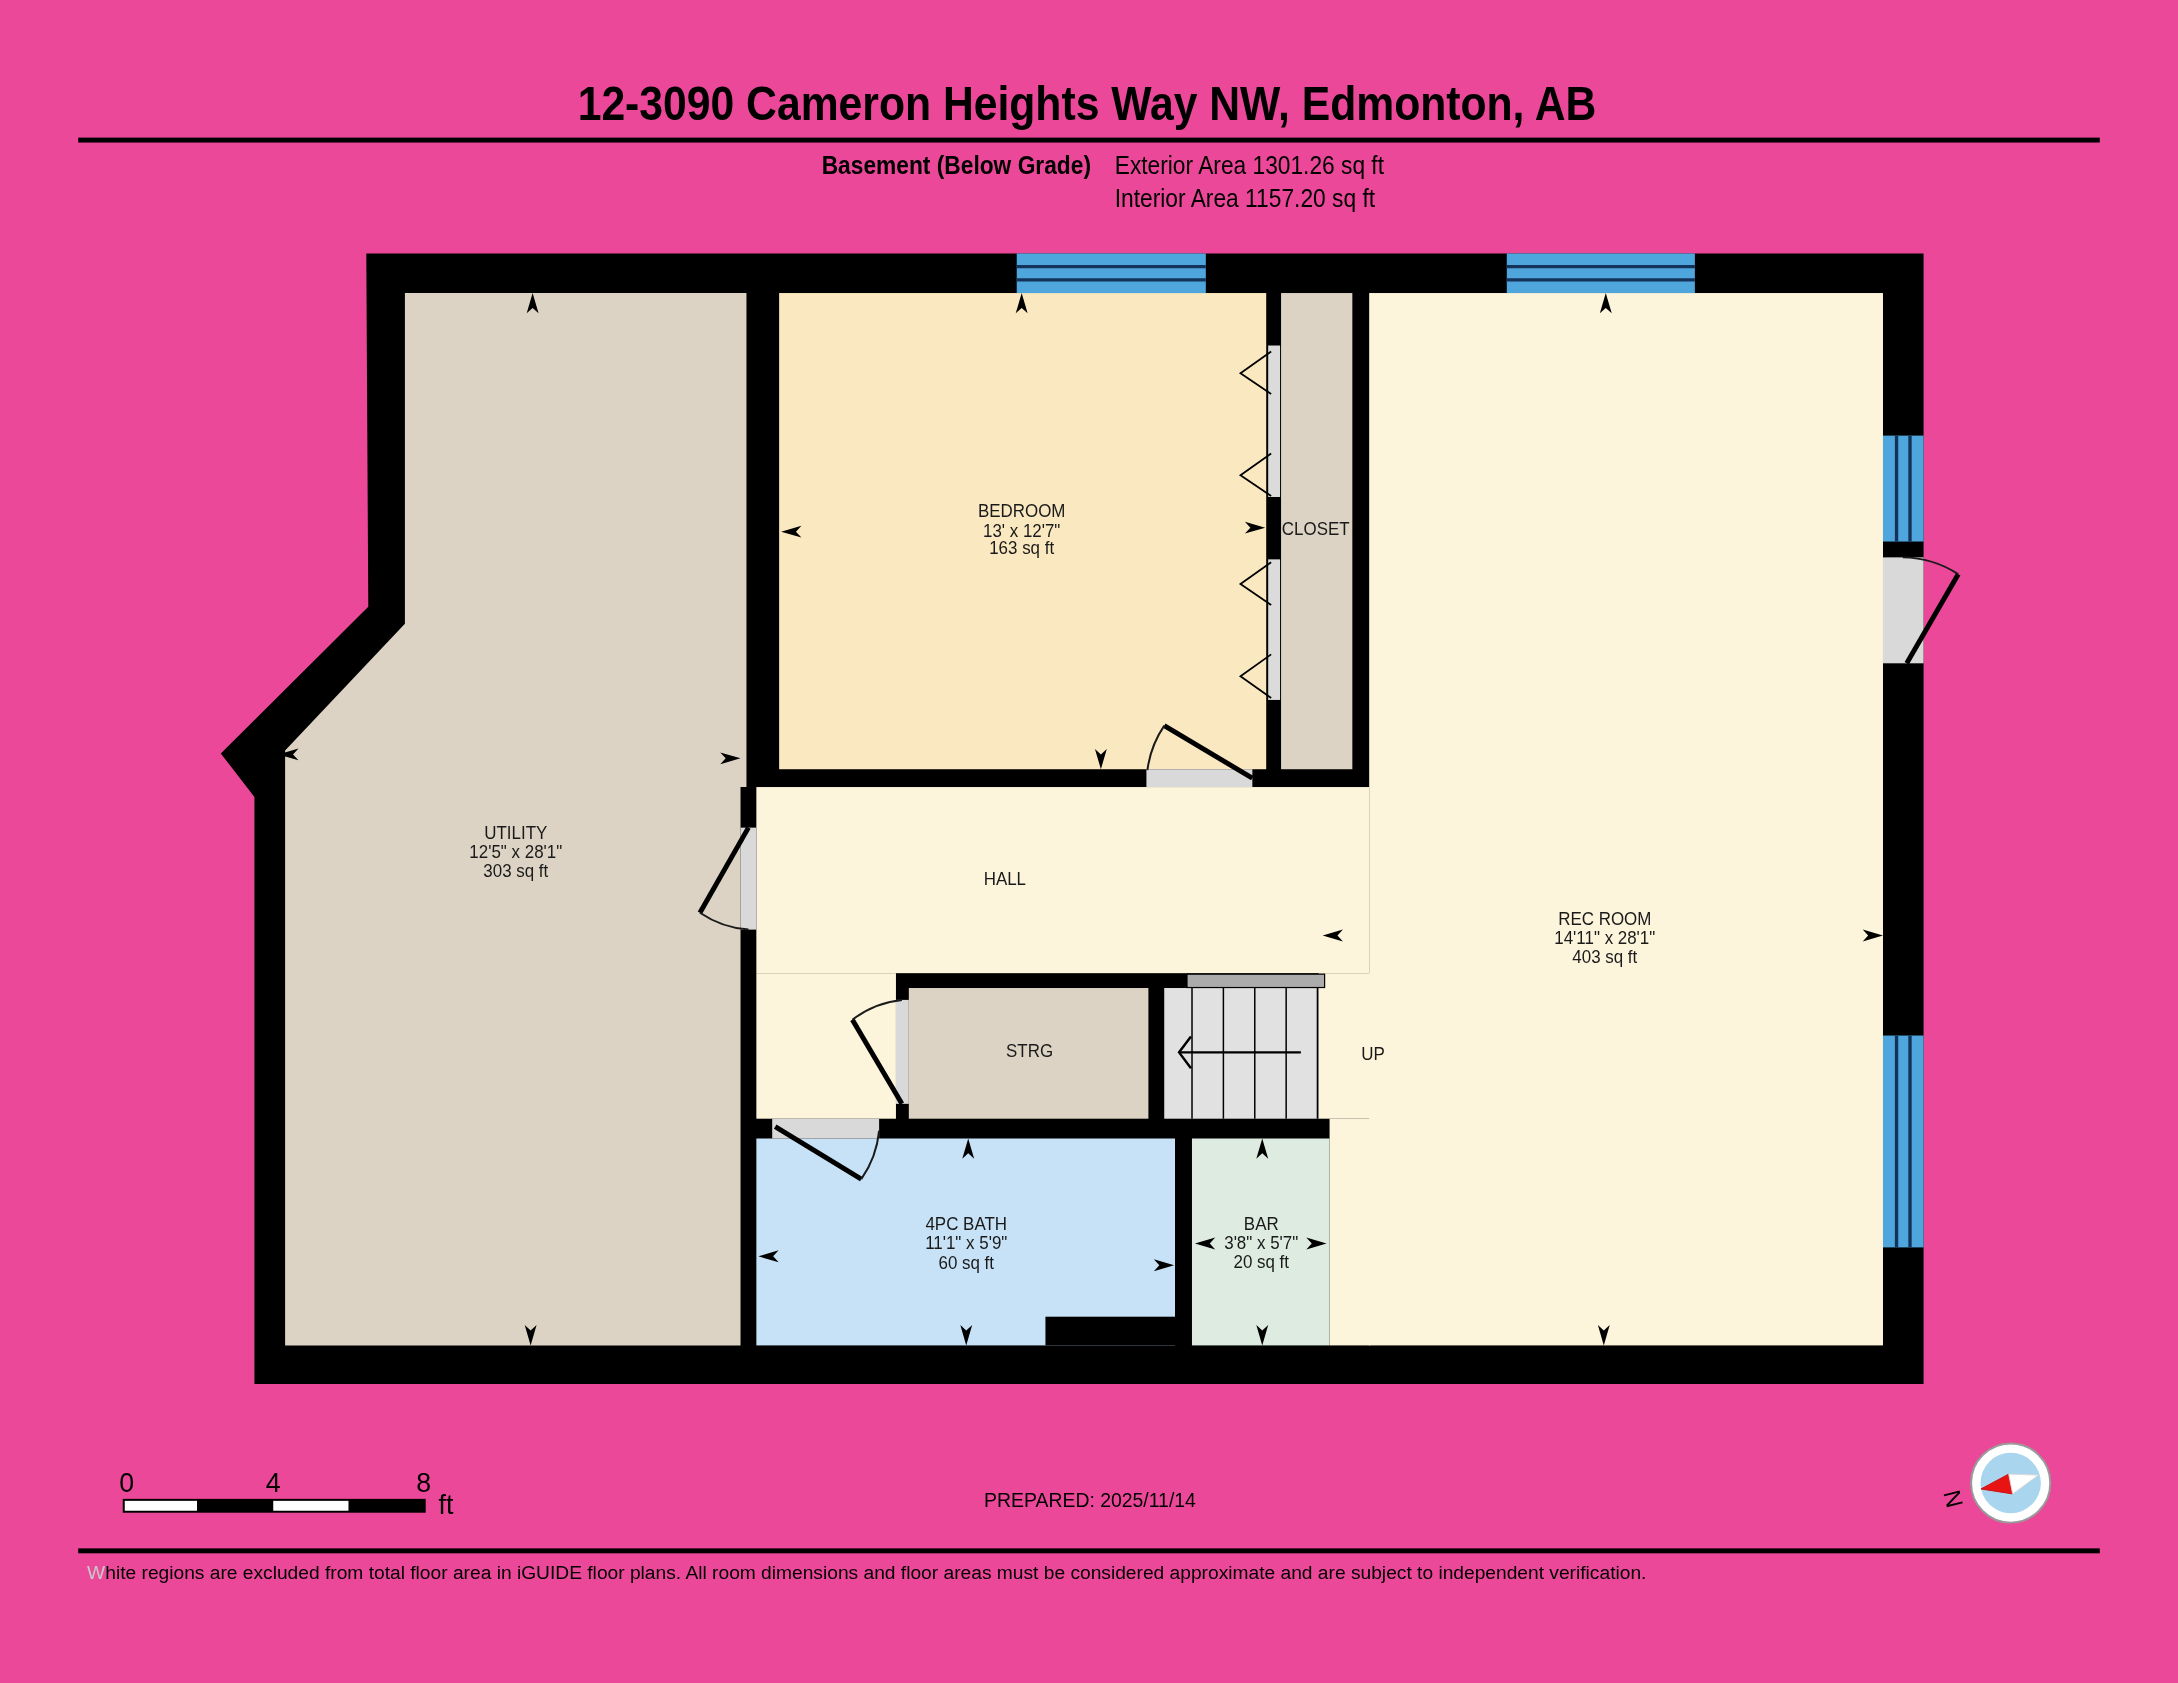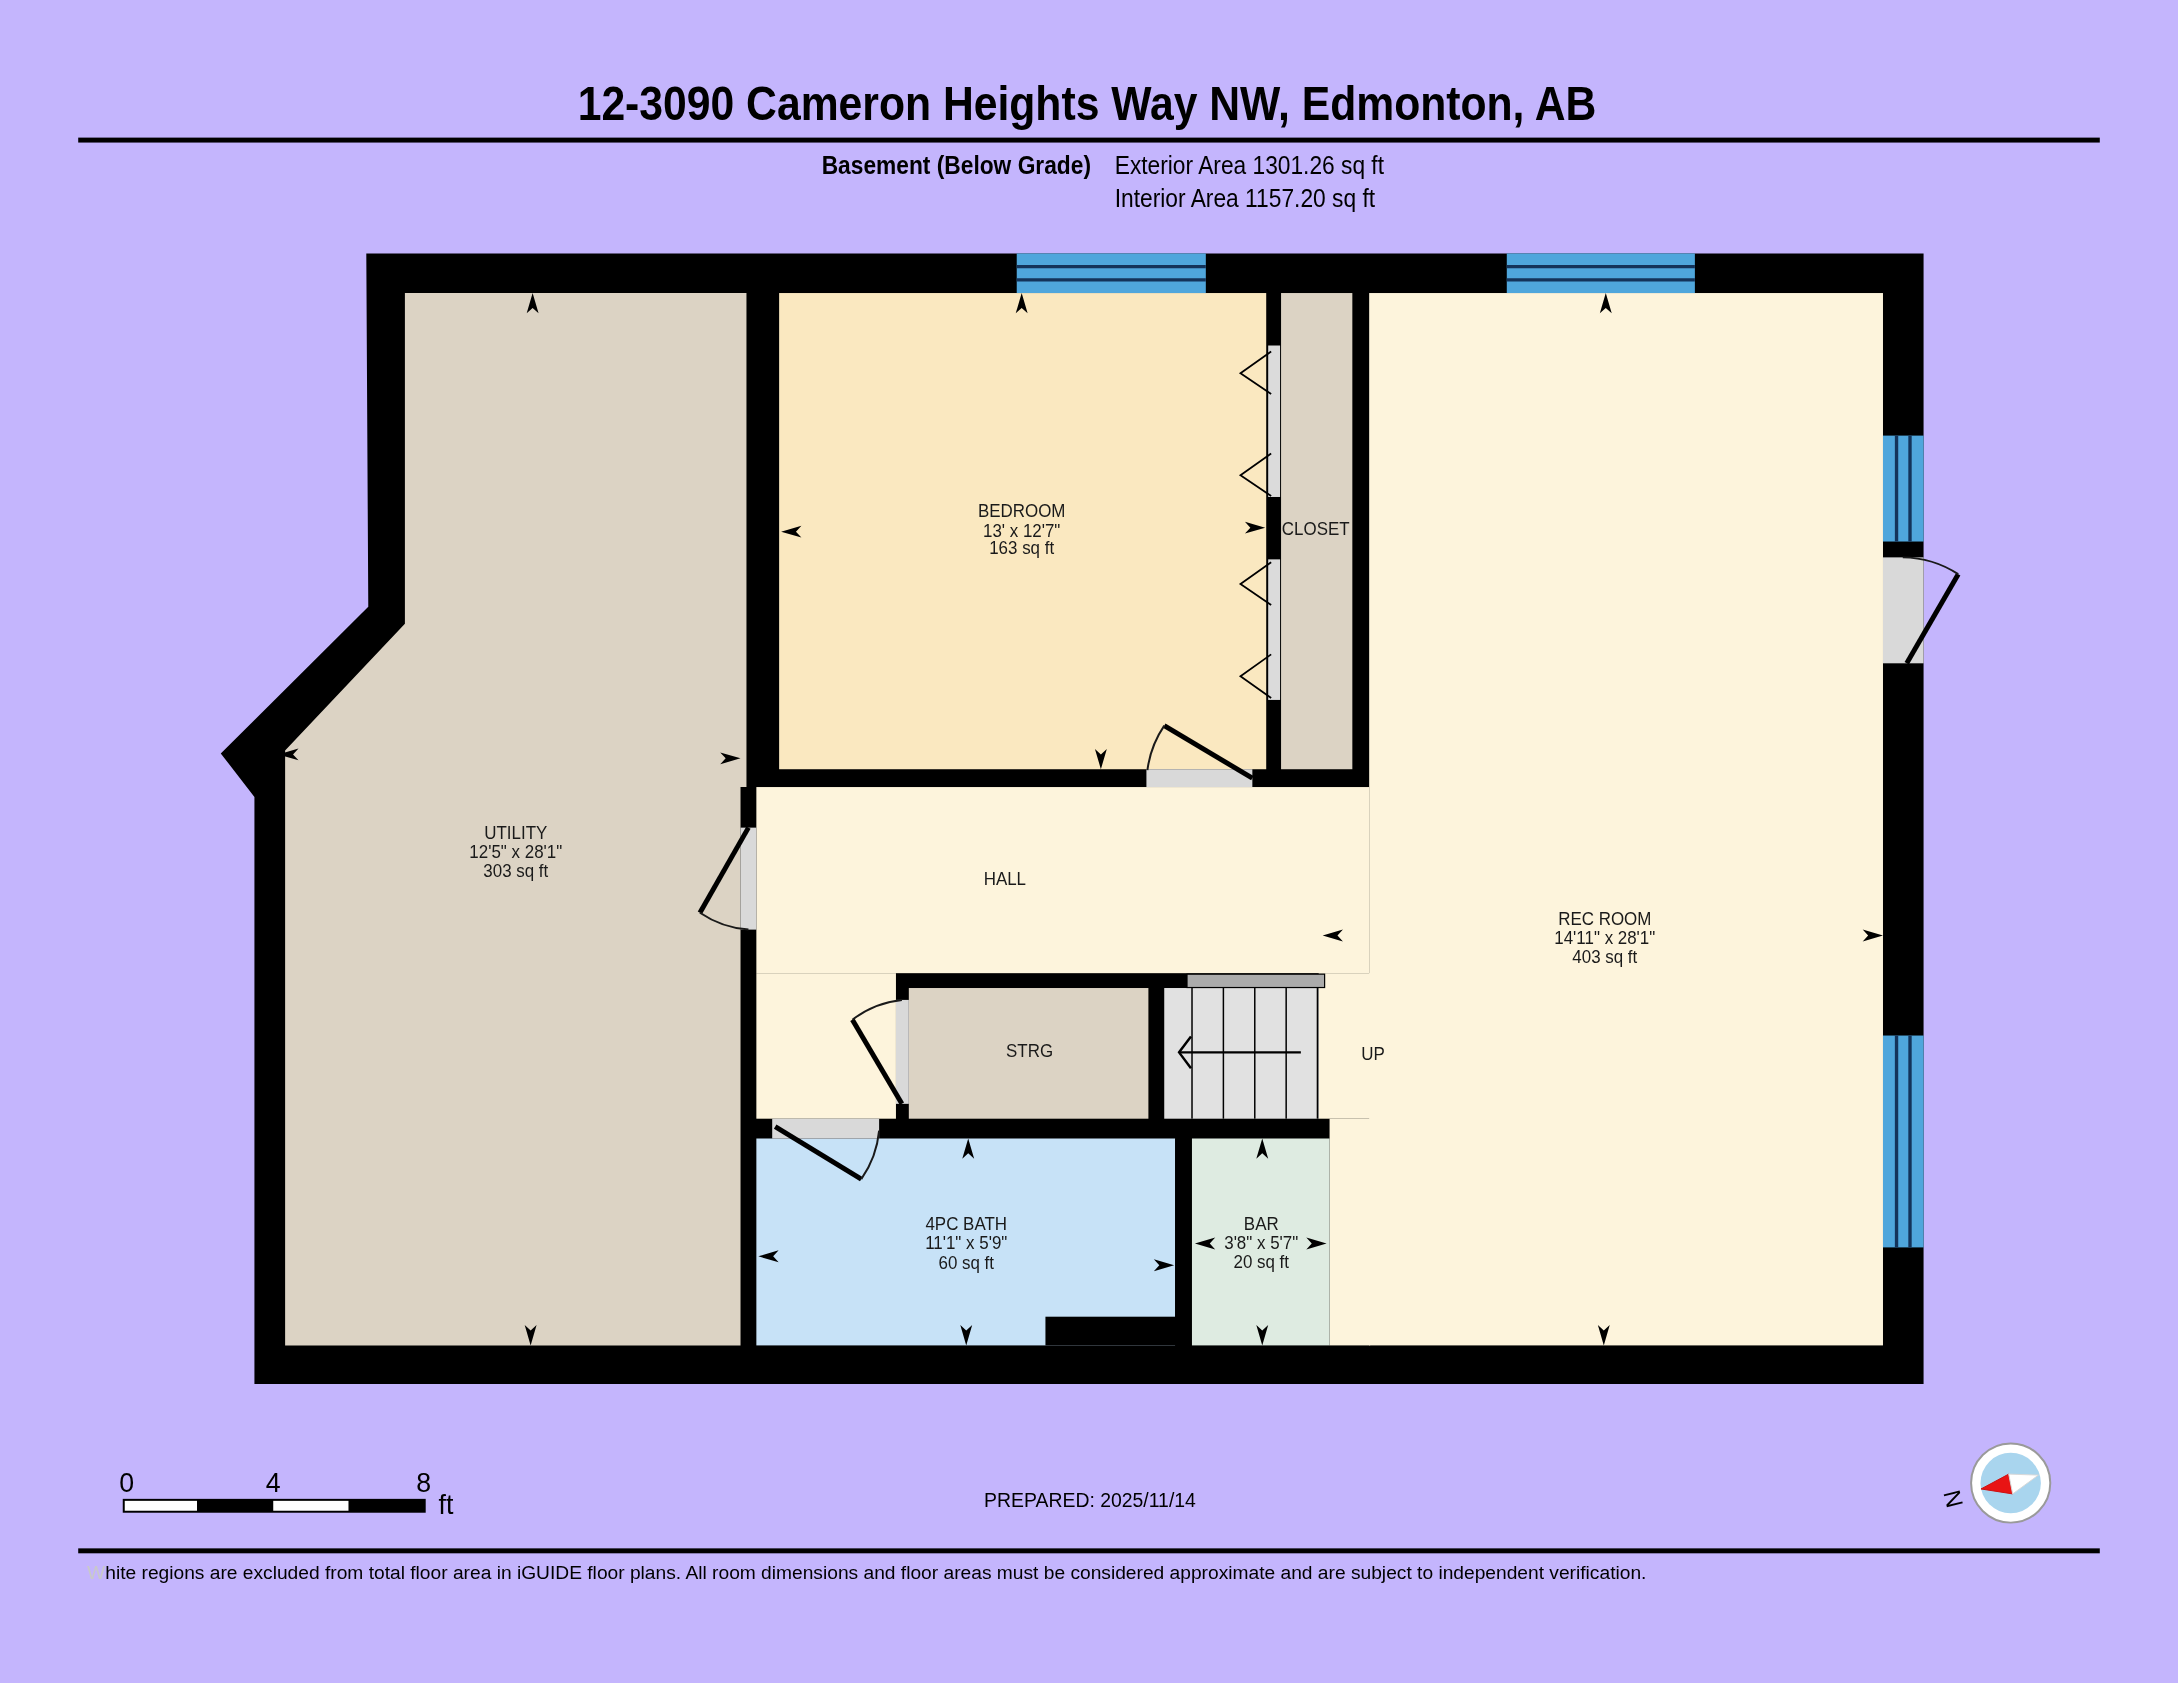--- a/index.html
+++ b/index.html
@@ -1,16 +1,16 @@
 <!DOCTYPE html>
 <html><head>
 <meta charset="utf-8">
 <style>
   html,body{margin:0;padding:0;background:#fff;}
-  #page{position:relative;width:2178px;height:1683px;background:#c4b5fd;overflow:hidden;}
+  #page{position:relative;width:2178px;height:1683px;background:#ec4899;overflow:hidden;}
   svg text{font-family:"Liberation Sans",sans-serif;}
 </style>
 </head>
 <body>
 <div id="page">
 <svg width="2178" height="1683" viewBox="0 0 2200 1700">
 
 <text x="1098" y="121" font-size="49" font-weight="bold" text-anchor="middle" fill="#000" textLength="1029" lengthAdjust="spacingAndGlyphs">12-3090 Cameron Heights Way NW, Edmonton, AB</text>
 <rect x="79" y="139" width="2042" height="5" fill="#000"></rect>
 <text x="1102" y="176" font-size="26" font-weight="bold" text-anchor="end" fill="#000" textLength="272" lengthAdjust="spacingAndGlyphs">Basement (Below Grade)</text>

